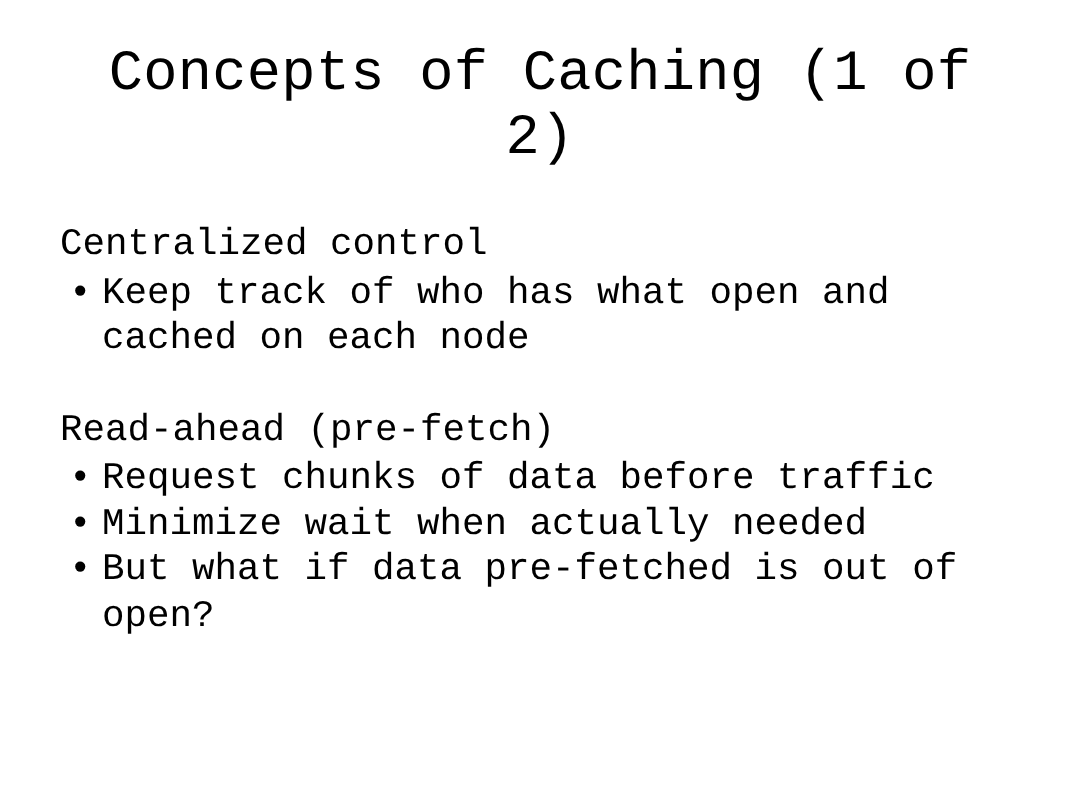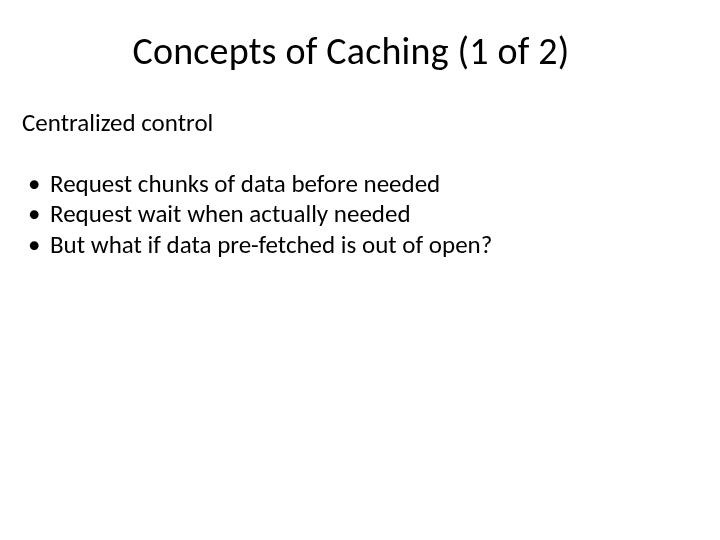--- a/index.html
+++ b/index.html
@@ -8,21 +8,22 @@
     width: 720px;
     height: 540px;
     background: #ffffff;
     font-family: Calibri, "Segoe UI", Arial, sans-serif;
     color: #000000;
   }
   .slide {
     width: 720px;
     height: 540px;
     box-sizing: border-box;
-    padding: 28px 40px 40px 22px;
+    padding: 28px 40px 40px 40px;
+    font-family: Liberation Mono, monospace;
   }
   .title {
     font-size: 38px;
     font-weight: 400;
     text-align: center;
     margin: 0 0 34px 0;
     letter-spacing: 0.2px;
   }
   .body {
     font-size: 25px;
@@ -54,22 +55,24 @@
 <body>
 
 <div class="slide">
 
   <h1 class="title">Concepts of Caching (1 of 2)</h1>
 
   <div class="body">
 
     <div class="section-label">Centralized control</div>
     <ul class="bullets">
+      <li>Keep track of who has what open and cached on each node</li>
     </ul>
 
+    <div class="section-label">Read-ahead (pre-fetch)</div>
     <ul class="bullets">
-      <li>Request chunks of data before needed</li>
-      <li>Request wait when actually needed</li>
+      <li>Request chunks of data before traffic</li>
+      <li>Minimize wait when actually needed</li>
       <li>But what if data pre-fetched is out of open?</li>
     </ul>
 
   </div>
 </div>
 
 </body></html>

